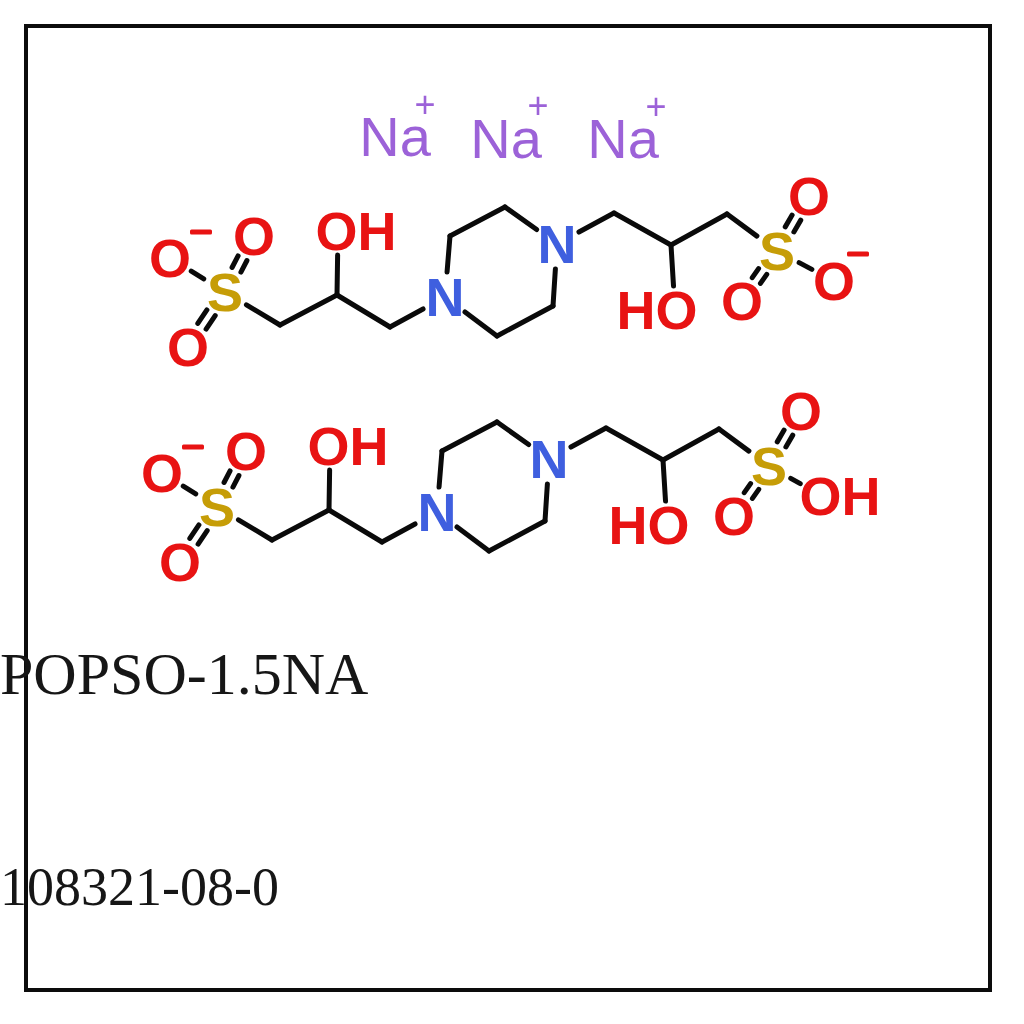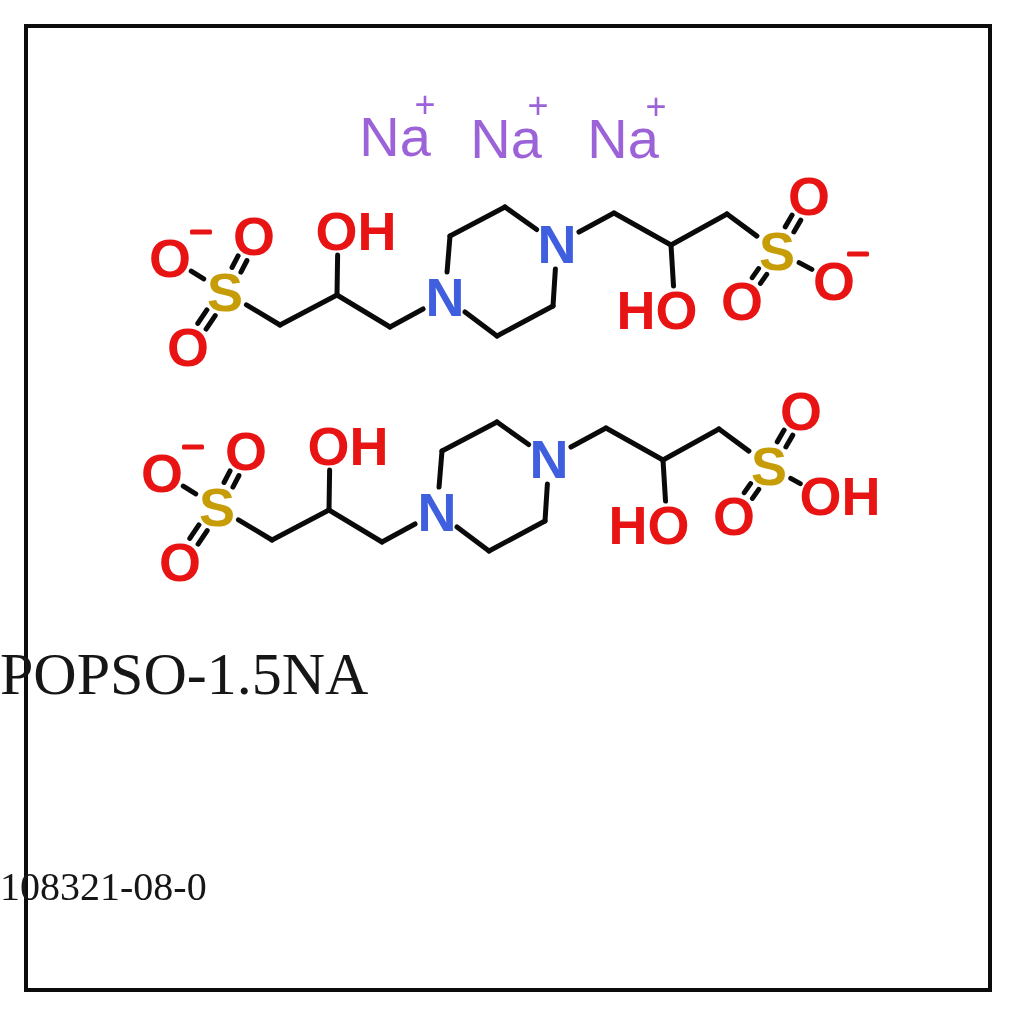--- a/index.html
+++ b/index.html
@@ -4,21 +4,21 @@
 <style>
   html,body{margin:0;padding:0;background:#ffffff;}
   .page{position:relative;width:1024px;height:1024px;background:#ffffff;overflow:hidden;
         font-family:"Liberation Sans",sans-serif;}
   .frame{position:absolute;left:24px;top:24px;width:968px;height:968px;
          border:4px solid #0c0c0c;box-sizing:border-box;}
   .mol-svg{position:absolute;left:0;top:0;width:1024px;height:1024px;}
   .caption{position:absolute;left:0;width:1024px;text-align:left;color:#161616;}
   .caption-title{top:642px;font-family:"Liberation Serif",serif;font-size:60px;line-height:64px;}
   .caption-cn{top:748px;font-family:"Liberation Sans",sans-serif;font-weight:600;font-size:50px;line-height:60px;letter-spacing:1px;}
-  .caption-cas{top:856px;font-family:"Liberation Serif",serif;font-size:40px;line-height:62px;}
+  .caption-cas{top:856px;font-family:"Liberation Serif",serif;font-size:54px;line-height:62px;}
 </style>
 </head>
 <body>
 
 <div class="page">
   <div class="frame"></div>
 
   <svg class="mol-svg" id="mol-svg" viewBox="0 0 1024 1024">
       <g>
         <line x1="191.26486423865097" y1="271.14555243843876" x2="203.73513576134903" y2="278.85444756156124" stroke="#0a0a0a" stroke-width="5" stroke-linecap="round"></line>

